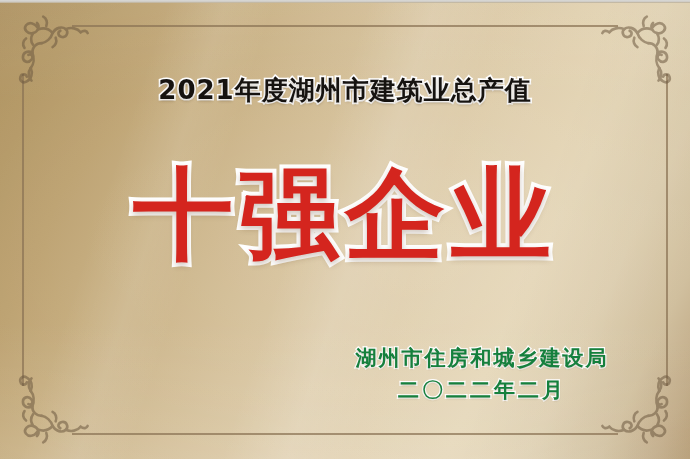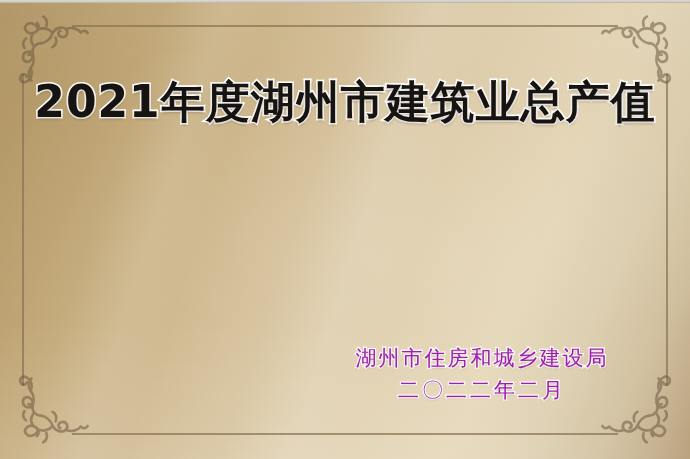--- a/index.html
+++ b/index.html
@@ -116,21 +116,21 @@
   .corner-br { right: 12px; bottom: 12px; transform: scale(-1,-1); }
 
   
   .title-line {
     position: absolute;
     left: 0;
     top: 74px;
     width: 690px;
     text-align: center;
     font-family: "DejaVu Sans", "Liberation Sans", sans-serif;
-    font-size: 44px;
+    font-size: 26px;
     font-weight: bold;
     letter-spacing: 1px;
     color: #161310;
     line-height: 1.25;
     white-space: nowrap;
     -webkit-text-stroke: 3.2px #ffffff;
     paint-order: stroke fill;
     text-shadow:
        0 1px 0 rgba(255,255,255,0.55),
        0 2px 3px rgba(60,40,15,0.30);
@@ -159,22 +159,22 @@
   .signature-block {
     position: absolute;
     right: 48px;
     top: 344px;
     width: 320px;
     text-align: center;
   }
   .sig-org, .sig-date {
     font-family: "DejaVu Sans", "Liberation Sans", sans-serif;
     font-size: 21px;
-    font-weight: normal;
-    color: #a21caf;
+    font-weight: bold;
+    color: #15803d;
     letter-spacing: 2px;
     white-space: nowrap;
     -webkit-text-stroke: 2.4px #ffffff;
     paint-order: stroke fill;
     text-shadow: 0 1px 2px rgba(70,45,15,0.25);
   }
   .sig-date { margin-top: 4px; letter-spacing: 3px; }
 </style>
 </head>
 <body>
@@ -267,19 +267,20 @@
       <path d="M24 72 C20 77, 21 84, 25 88"></path>
       <path d="M27 27 C24 32, 24 38, 27 42"></path>
       <path d="M44 18 C46 13, 44 8, 40 6"></path>
       <path d="M56 33 C58 38, 56 43, 52 45"></path>
       <path d="M18 34 C14 37, 13 42, 16 46"></path>
     </svg>
   </div>
 
   <div class="title-line">2021年度湖州市建筑业总产值</div>
 
+  <div class="headline">十强企业</div>
 
   <div class="signature-block">
     <div class="sig-org">湖州市住房和城乡建设局</div>
     <div class="sig-date">二〇二二年二月</div>
   </div>
 
 </div>
 
 </body></html>

